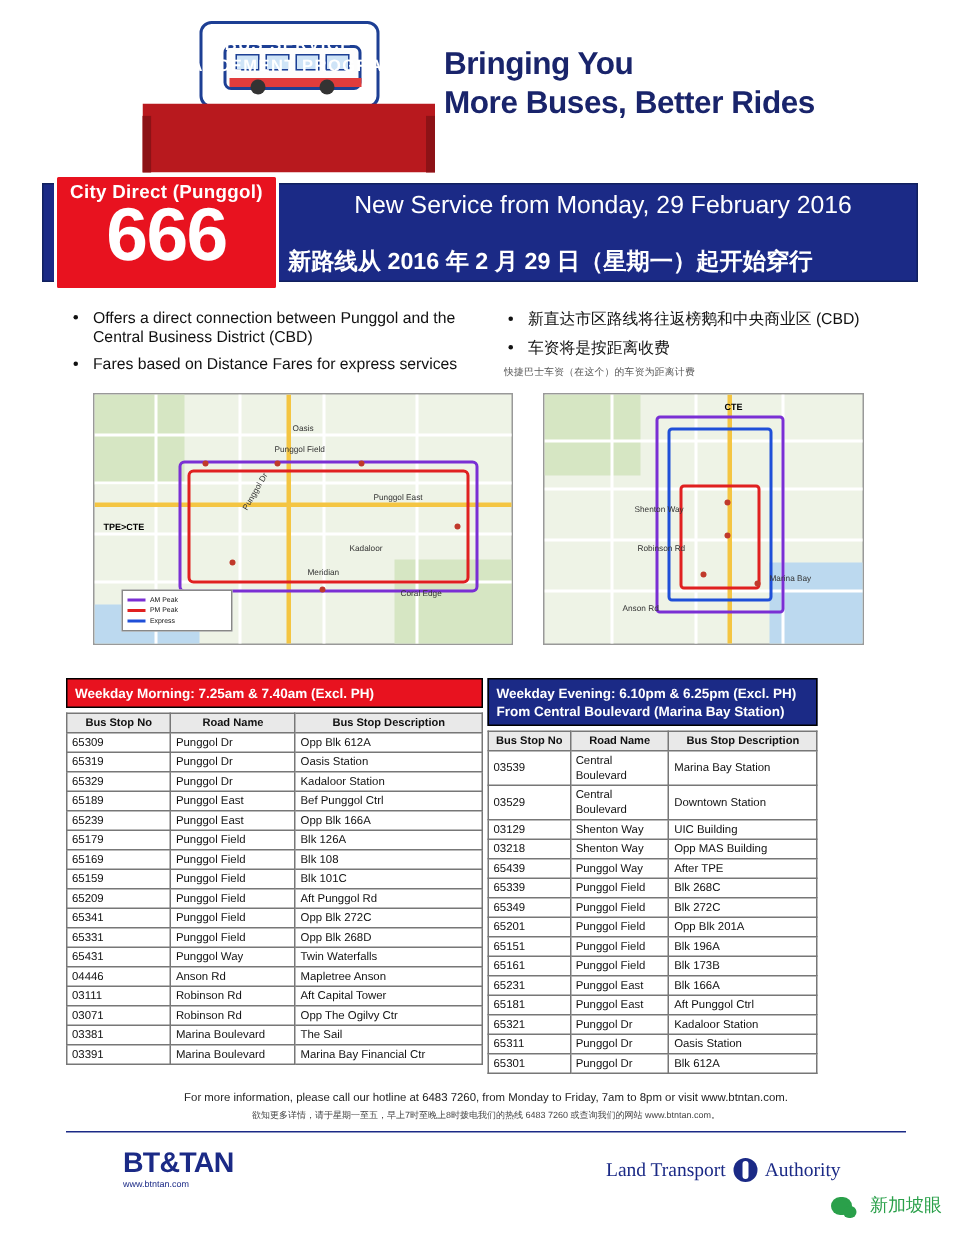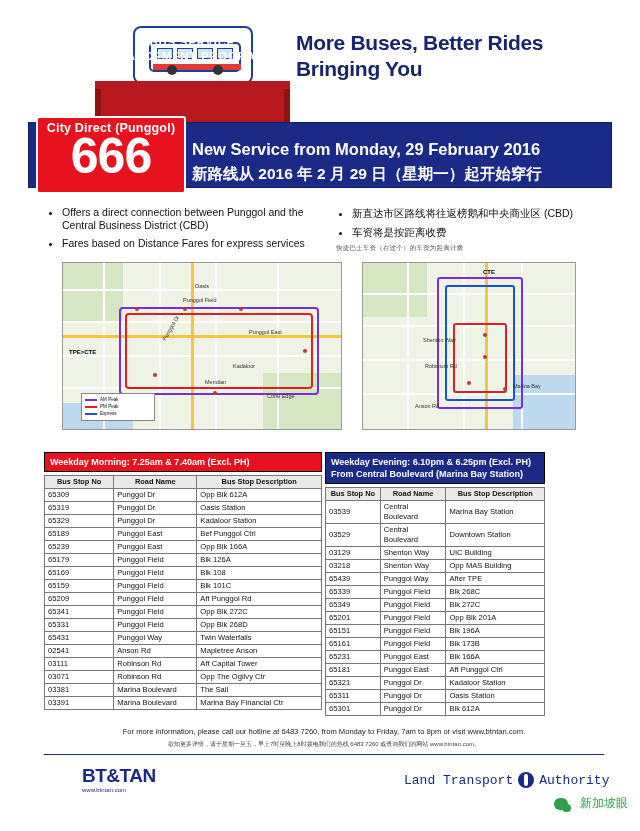--- a/index.html
+++ b/index.html
@@ -10,21 +10,21 @@
     background:#ffffff;
     color:#111;
     position:relative;
     overflow:hidden;
   }
   .page { position:relative; width:640px; height:831px; }
 
   
   .header { position:relative; height:120px; }
   .banner-wrap {
-    position:absolute; left:95px; top:26px; width:195px; height:100px;
+    position:absolute; left:95px; top:14px; width:195px; height:100px;
   }
   .ribbon {
     position:absolute; left:0; top:55px; width:195px; height:46px;
     background:#b8191e;
     clip-path: polygon(0 0, 195px 0, 195px 46px, 0 46px);
   }
   .ribbon:before, .ribbon:after {
     content:""; position:absolute; top:8px; width:26px; height:46px; background:#8d1216;
   }
   .ribbon:before { left:-20px; clip-path: polygon(0 0, 26px 0, 26px 46px, 0 46px, 10px 23px); }
@@ -58,22 +58,22 @@
     background:#1b2a86; border:1px solid #11205e;
   }
   .badge {
     position:absolute; left:36px; top:116px; width:150px; height:78px;
     background:#e8121f; border:2px solid #ffffff; border-radius:3px;
     text-align:center; color:#fff;
   }
   .badge .city { font-size:12.5px; font-weight:bold; margin-top:3px; letter-spacing:0.2px;}
   .badge .num { font-size:50px; font-weight:bold; line-height:46px; margin-top:-2px; letter-spacing:-1px;}
   .title-en {
-    position:absolute; left:192px; top:140px; width:420px;
-    color:#fff; font-weight:bold; font-size:16.5px;
+    position:absolute; left:192px; top:128px; width:420px;
+    color:#fff; font-weight:normal; font-size:16.5px;text-align:center;
   }
   .title-zh {
     position:absolute; left:192px; top:164px; width:420px;
     color:#fff; font-weight:bold; font-size:15.5px;
   }
 
   
   .bullets-left { position:absolute; left:46px; top:206px; width:285px; }
   .bullets-right { position:absolute; left:336px; top:206px; width:285px; }
   ul.b { margin:0; padding-left:16px; }
@@ -129,21 +129,21 @@
     position:absolute; left:44px; top:727px; width:560px; text-align:center;
     font-size:7.6px; color:#222; line-height:10px;
   }
   .footer-note .zh { font-size:6px; color:#444; margin-top:2px; }
   .rule { position:absolute; left:44px; top:754px; width:560px; height:1px; background:#1b2a86; }
 
   .btt { position:absolute; left:70px; top:765px; text-align:left;margin-left:12px; }
   .btt .name { font-size:19px; font-weight:bold; color:#1b2a86; letter-spacing:-0.5px; }
   .btt .url { font-size:6px; color:#1b2a86; }
   .lta { position:absolute; left:404px; top:772px; display:flex; align-items:center; gap:5px; }
-  .lta .lta-text { font-size:13px; color:#1b2a86; font-family:Liberation Mono, monospace; }
+  .lta .lta-text { font-size:13px; color:#1b2a86; font-family:Liberation Serif, serif; }
   .lta .lta-mark { width:16px; height:16px; border-radius:50%; background:#1b2a86; position:relative; }
   .lta .lta-mark:after { content:""; position:absolute; left:6px; top:2px; width:4px; height:12px; background:#fff; border-radius:2px;}
   .wechat { position:absolute; right:12px; top:795px; display:flex; align-items:center; gap:12px; color:#2aa04a; font-size:12px; }
   .wechat .wicon { width:14px; height:12px; border-radius:6px; background:#2aa04a; position:relative; }
   .wechat .wicon:after { content:""; position:absolute; right:-3px; bottom:-2px; width:9px; height:8px; border-radius:5px; background:#2aa04a; }
 </style>
 </head>
 <body>
 
 <div class="page">
@@ -161,22 +161,22 @@
           <div class="bus-wheel" style="right:16px;"></div>
         </div>
       </div>
       <div class="ribbon"></div>
       <div class="ribbon-text">
         <span>BUS SERVICE</span>
         <span>ENHANCEMENT PROGRAMME</span>
       </div>
     </div>
     <div class="headline">
+      <div>Bringing You</div>
       <div>More Buses, Better Rides</div>
-      <div>Bringing You</div>
     </div>
   </div>
 
   <div class="titlebar"></div>
   <div class="badge">
     <div class="city">City Direct (Punggol)</div>
     <div class="num">666</div>
   </div>
   <div class="title-en">New Service from Monday, 29 February 2016</div>
   <div class="title-zh">新路线从 2016 年 2 月 29 日（星期一）起开始穿行</div>
@@ -333,21 +333,21 @@
             <td class="c1">65331</td>
             <td class="c2">Punggol Field</td>
             <td class="c3">Opp Blk 268D</td>
           </tr>
           <tr>
             <td class="c1">65431</td>
             <td class="c2">Punggol Way</td>
             <td class="c3">Twin Waterfalls</td>
           </tr>
           <tr>
-            <td class="c1">02541</td>
+            <td class="c1">04446</td>
             <td class="c2">Anson Rd</td>
             <td class="c3">Mapletree Anson</td>
           </tr>
           <tr>
             <td class="c1">03111</td>
             <td class="c2">Robinson Rd</td>
             <td class="c3">Aft Capital Tower</td>
           </tr>
           <tr>
             <td class="c1">03071</td>

